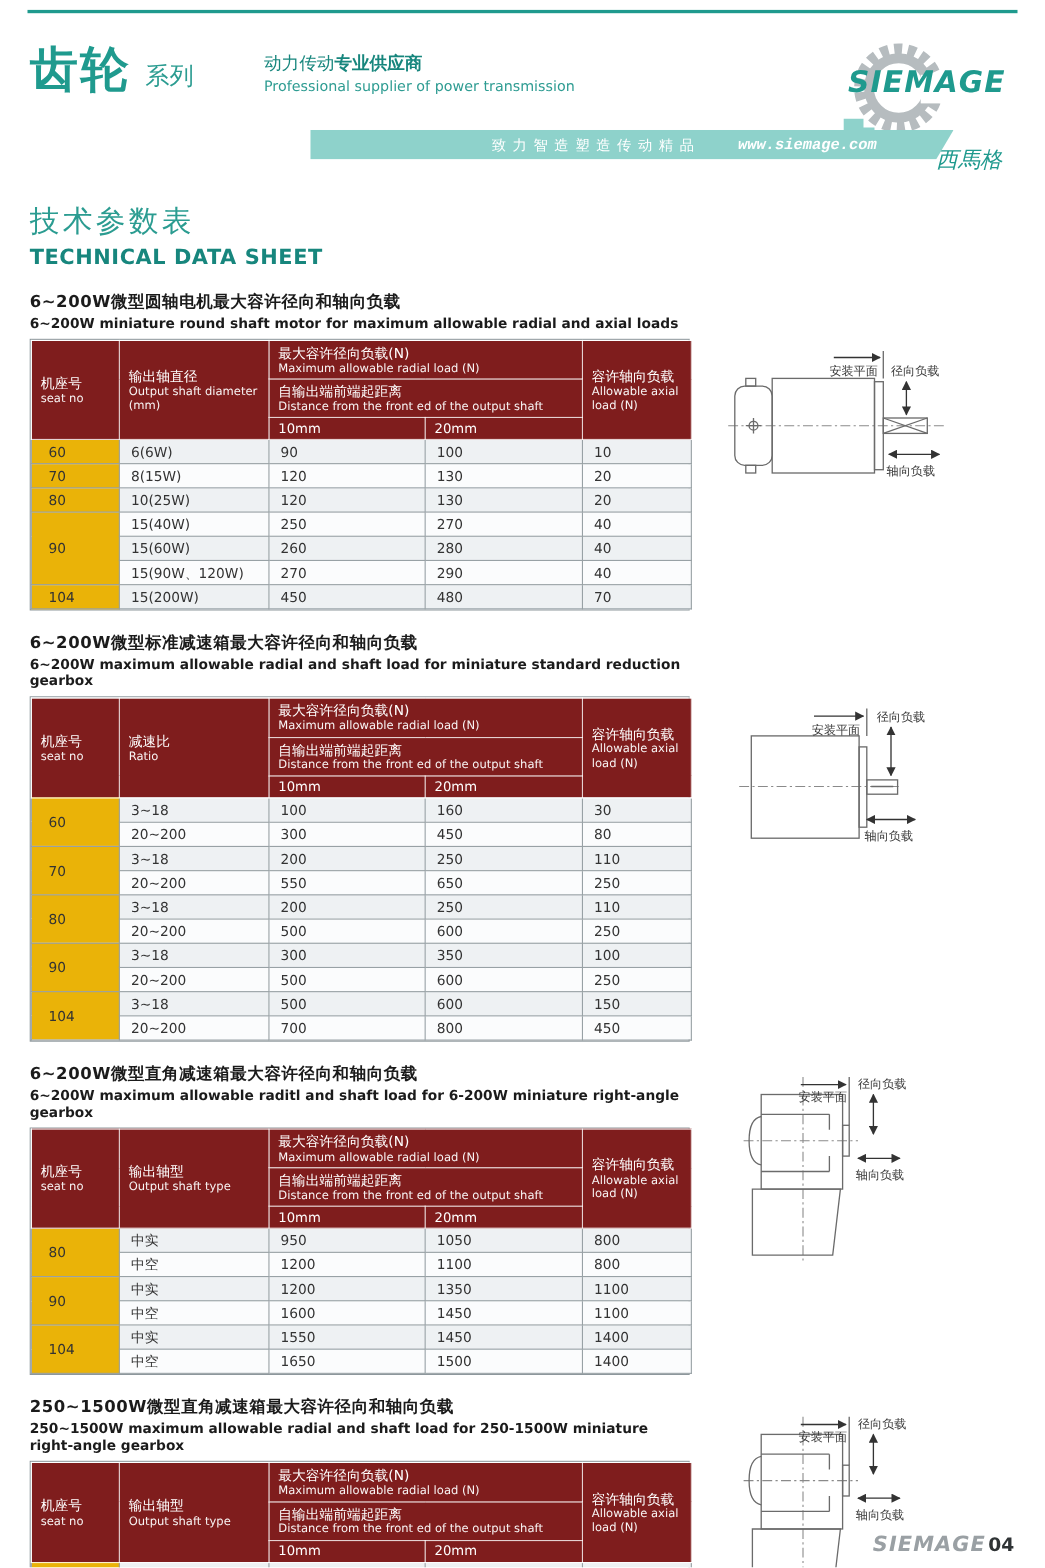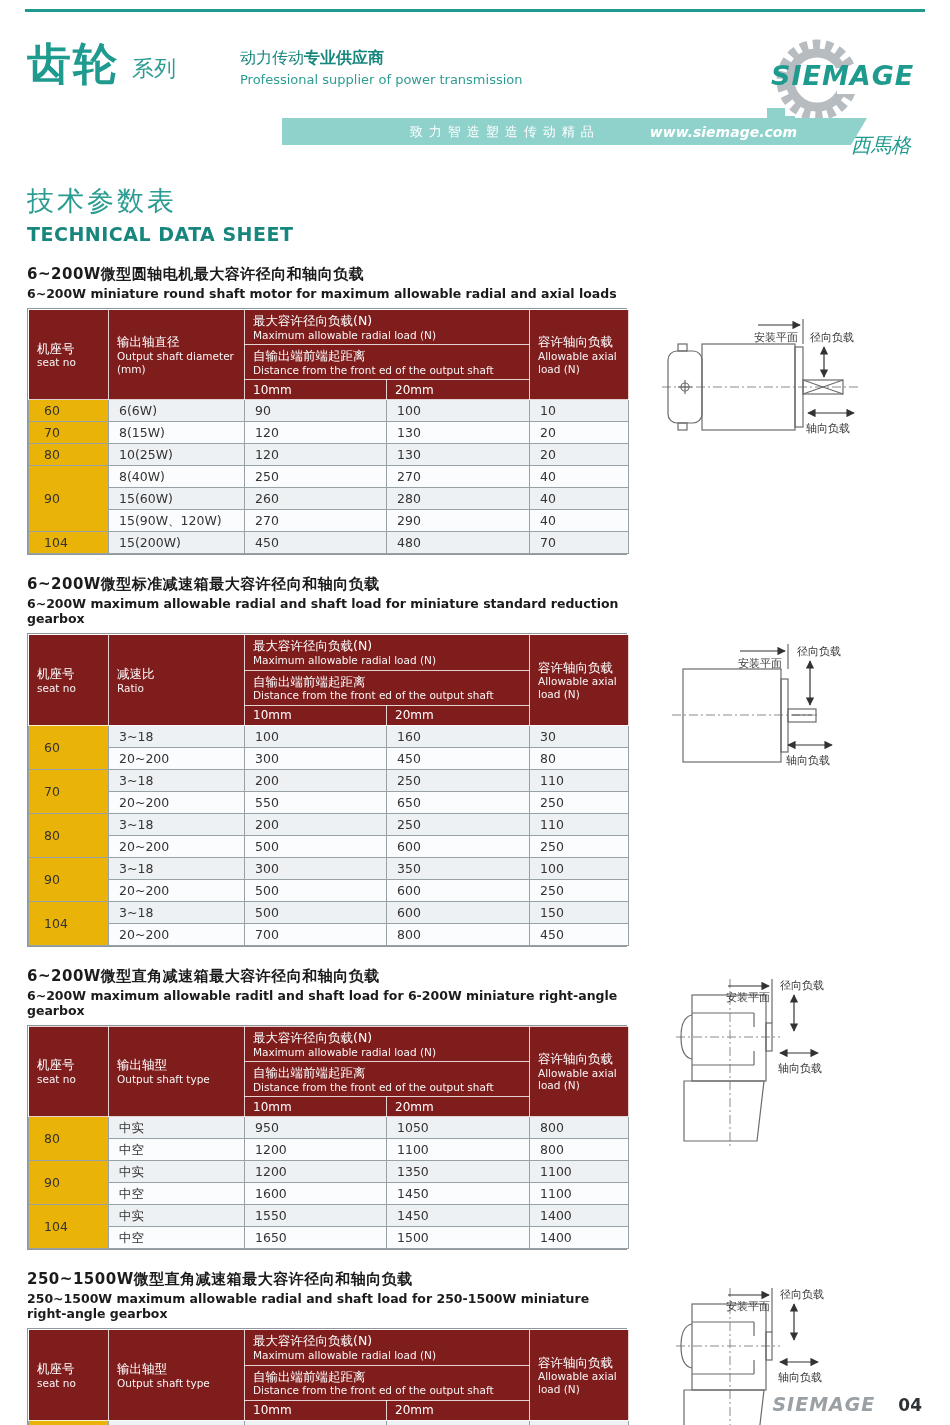--- a/index.html
+++ b/index.html
@@ -18,21 +18,21 @@
   .logo{position:absolute;right:0;top:-12px;width:160px;height:100px;}
   .logo-gear{position:absolute;left:2px;top:0;}
   .logo-text{position:absolute;left:8px;top:30px;font-size:27px;font-weight:900;font-style:italic;color:#1f9a8e;letter-spacing:1px;}
   .logo-zh{position:absolute;left:88px;top:62px;font-size:20px;color:#1f9a8e;font-family:Liberation Sans, sans-serif;font-style:italic;margin-top:40px;}
   .ribbon{position:relative;margin:4px 27px 0 27px;height:27px;}
   .ribbon-dark{position:absolute;left:0;top:0;width:225px;height:27px;background:#2f9e90;
     clip-path:polygon(0 0,calc(100% - 14px) 0,100% 100%,0 100%);
     color:#fff;font-weight:700;font-size:17px;letter-spacing:2px;line-height:27px;padding-left:40px;box-sizing:border-box;}
   .ribbon-light{position:absolute;left:255px;top:0;width:585px;height:27px;background:#8ed2cb;
     clip-path:polygon(0 0,100% 0,calc(100% - 16px) 100%,0 100%);
-    display:flex;align-items:center;justify-content:flex-end;gap:50px;padding-right:70px;box-sizing:border-box;}
+    display:flex;align-items:center;justify-content:flex-end;gap:34px;padding-right:70px;box-sizing:border-box;font-family:Liberation Mono, monospace;}
   .ribbon-motto{color:#fff;font-size:13px;letter-spacing:6px;}
   .ribbon-url{color:#fff;font-size:14px;font-weight:700;font-style:italic;}
 
   
   .page-title{margin:38px 27px 0 27px;}
   .page-title-zh{font-size:27px;color:#2b9c91;letter-spacing:3px;}
   .page-title-en{font-size:19px;font-weight:700;color:#17867d;margin-top:4px;letter-spacing:.5px;}
 
   
   .section{margin:20px 27px 0 27px;display:flex;}
@@ -59,21 +59,21 @@
   .cl{fill:none;stroke:#8a8a8a;stroke-width:1;stroke-dasharray:9 3 2 3;}
   .arr{stroke:#333;stroke-width:1.2;fill:none;}
   .pt-1{padding-top:48px;}
   .pt-2{padding-top:64px;}
   .pt-3{padding-top:6px;}
   .pt-4{padding-top:12px;}
 
   
   .footer{position:absolute;right:28px;bottom:10px;}
   .footer-brand{font-size:19px;font-weight:900;font-style:italic;color:#9aa0a4;letter-spacing:1px;}
-  .footer-page{font-size:17px;font-weight:700;color:#2f3335;margin-left:23px;}
+  .footer-page{font-size:17px;font-weight:700;color:#2f3335;margin-left:2px;}
 </style>
 </head>
 <body>
 
 <div class="page">
 
   <svg width="0" height="0" style="position:absolute" aria-hidden="true">
     <defs>
       <marker id="ah" viewBox="0 0 10 10" refX="9" refY="5" markerWidth="7" markerHeight="7" orient="auto-start-reverse">
         <path d="M0,0 L10,5 L0,10 z" fill="#333"></path>
@@ -176,21 +176,21 @@
               </tr>
               <tr>
                 <td rowspan="1" class="seat">80</td>
                 <td>10(25W)</td>
                 <td>120</td>
                 <td>130</td>
                 <td>20</td>
               </tr>
               <tr>
                 <td rowspan="3" class="seat">90</td>
-                <td>8(40W)</td>
+                <td>15(40W)</td>
                 <td>250</td>
                 <td>270</td>
                 <td>40</td>
               </tr>
               <tr>
                 <td>15(60W)</td>
                 <td>260</td>
                 <td>280</td>
                 <td>40</td>
               </tr>

